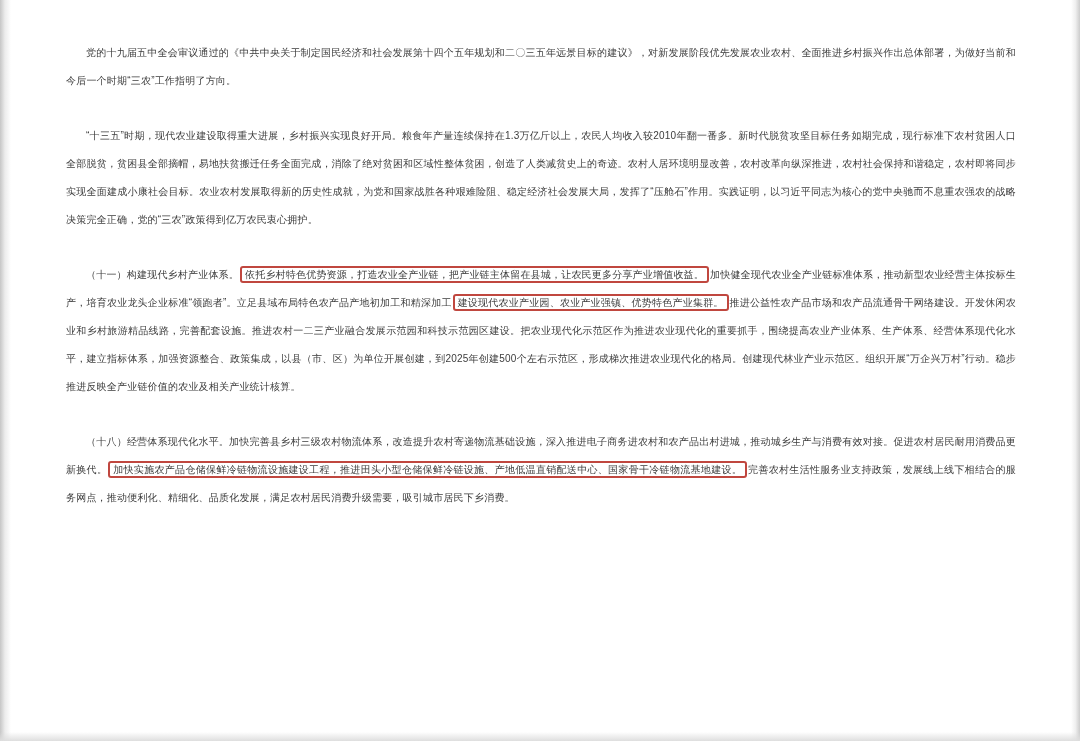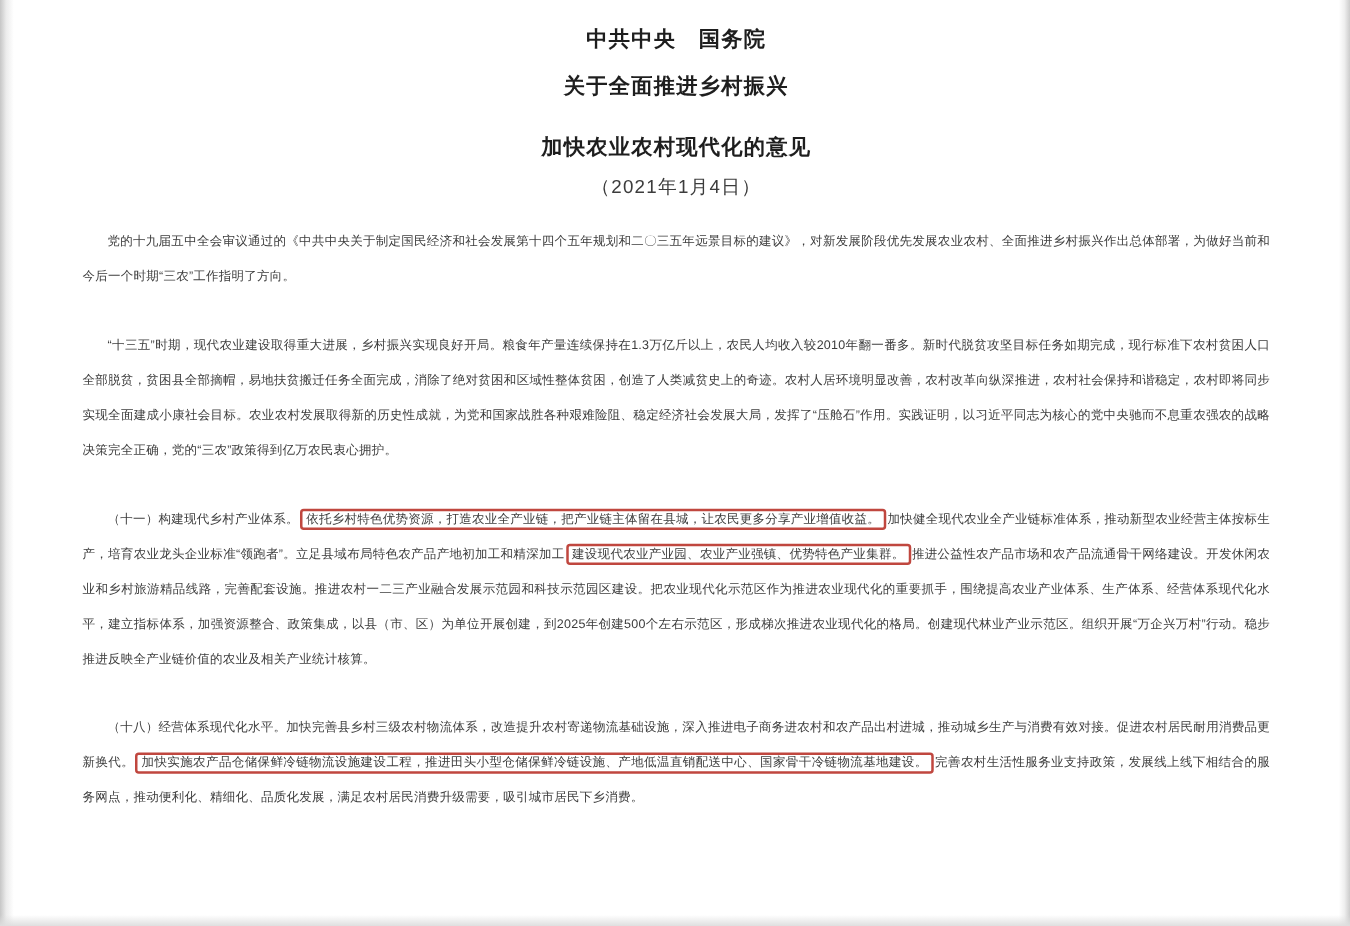--- a/index.html
+++ b/index.html
@@ -64,26 +64,20 @@
 </style>
 </head>
 <body>
 
 <div class="edge-left"></div>
 <div class="edge-right"></div>
 <div class="edge-bottom"></div>
 
 <div class="doc">
 
-  <div class="titles">
-    <div class="t t1">中共中央　国务院</div>
-    <div class="t t2">关于全面推进乡村振兴</div>
-    <div class="t t3">加快农业农村现代化的意见</div>
-    <div class="date">（2021年1月4日）</div>
-  </div>
 
   <p class="para p-first"><span>党的十九届五中全会审议通过的《中共中央关于制定国民经济和社会发展第十四个五年规划和二〇三五年远景目标的建议》，对新发展阶段优先发展农业农村、全面推进乡村振兴作出总体部署，为做好当前和今后一个时期“三农”工作指明了方向。</span></p>
 
   <p class="para"><span>“十三五”时期，现代农业建设取得重大进展，乡村振兴实现良好开局。粮食年产量连续保持在1.3万亿斤以上，农民人均收入较2010年翻一番多。新时代脱贫攻坚目标任务如期完成，现行标准下农村贫困人口全部脱贫，贫困县全部摘帽，易地扶贫搬迁任务全面完成，消除了绝对贫困和区域性整体贫困，创造了人类减贫史上的奇迹。农村人居环境明显改善，农村改革向纵深推进，农村社会保持和谐稳定，农村即将同步实现全面建成小康社会目标。农业农村发展取得新的历史性成就，为党和国家战胜各种艰难险阻、稳定经济社会发展大局，发挥了“压舱石”作用。实践证明，以习近平同志为核心的党中央驰而不息重农强农的战略决策完全正确，党的“三农”政策得到亿万农民衷心拥护。</span></p>
 
   <p class="para"><span>（十一）构建现代乡村产业体系。</span><span class="hl">依托乡村特色优势资源，打造农业全产业链，把产业链主体留在县城，让农民更多分享产业增值收益。</span><span>加快健全现代农业全产业链标准体系，推动新型农业经营主体按标生产，培育农业龙头企业标准“领跑者”。立足县域布局特色农产品产地初加工和精深加工</span><span class="hl">建设现代农业产业园、农业产业强镇、优势特色产业集群。</span><span>推进公益性农产品市场和农产品流通骨干网络建设。开发休闲农业和乡村旅游精品线路，完善配套设施。推进农村一二三产业融合发展示范园和科技示范园区建设。把农业现代化示范区作为推进农业现代化的重要抓手，围绕提高农业产业体系、生产体系、经营体系现代化水平，建立指标体系，加强资源整合、政策集成，以县（市、区）为单位开展创建，到2025年创建500个左右示范区，形成梯次推进农业现代化的格局。创建现代林业产业示范区。组织开展“万企兴万村”行动。稳步推进反映全产业链价值的农业及相关产业统计核算。</span></p>
 
   <p class="para"><span>（十八）经营体系现代化水平。加快完善县乡村三级农村物流体系，改造提升农村寄递物流基础设施，深入推进电子商务进农村和农产品出村进城，推动城乡生产与消费有效对接。促进农村居民耐用消费品更新换代。</span><span class="hl">加快实施农产品仓储保鲜冷链物流设施建设工程，推进田头小型仓储保鲜冷链设施、产地低温直销配送中心、国家骨干冷链物流基地建设。</span><span>完善农村生活性服务业支持政策，发展线上线下相结合的服务网点，推动便利化、精细化、品质化发展，满足农村居民消费升级需要，吸引城市居民下乡消费。</span></p>
 
 </div>

